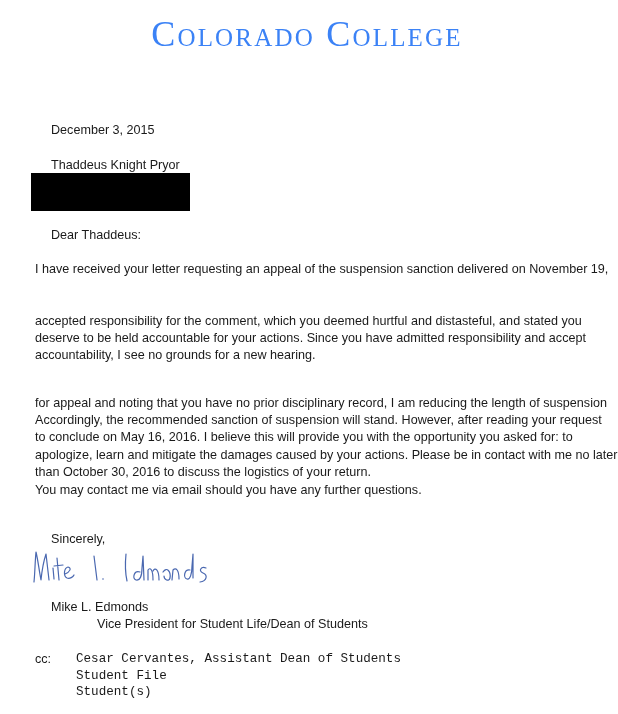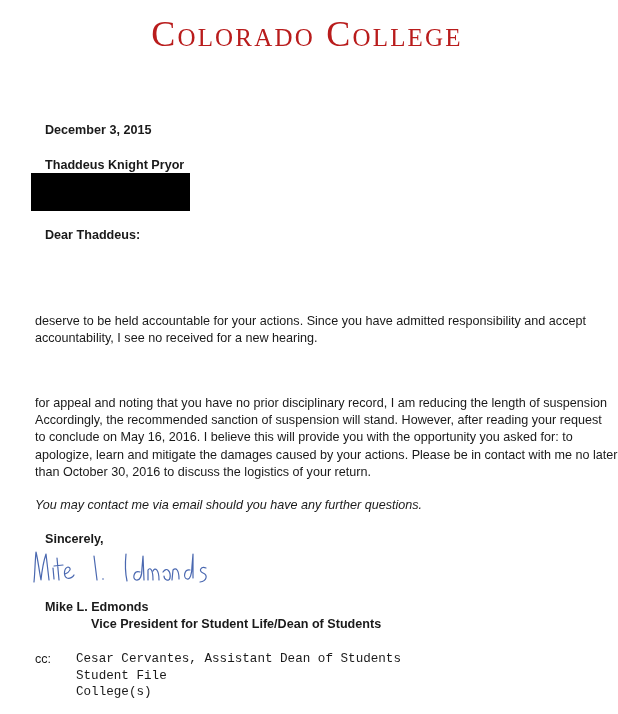--- a/index.html
+++ b/index.html
@@ -15,33 +15,32 @@
       font-family: "Liberation Sans", sans-serif;
       color: #1a1a1a;
     }
     .letterhead {
       position: absolute;
       left: 0;
       top: 14px;
       width: 614px;
       text-align: center;
       font-family: "Liberation Serif", serif;
-      color: #b91c1c;
+      color: #3b82f6;
       font-size: 36px;
       letter-spacing: 2.2px;
       font-variant: small-caps;
       line-height: 40px;
     }
     .text {
       position: absolute;
-      left: 45px;
+      left: 51px;
       font-size: 12.6px;
       line-height: 17px;
       white-space: nowrap;
-      font-weight: bold;
     }
     .para {
       position: absolute;
       left: 35px;
       width: 560px;
       font-size: 12.6px;
       line-height: 17.2px;
     }
     .para span.line {
       display: block;
@@ -88,36 +87,38 @@
 
 <div class="text" style="top:122px;">December 3, 2015</div>
 
 <div class="text" style="top:157px;">Thaddeus Knight Pryor</div>
 
 <div class="redaction"></div>
 
 <div class="text" style="top:227px;">Dear Thaddeus:</div>
 
 <div class="para" style="top:261px;">
+  <span class="line">I have received your letter requesting an appeal of the suspension sanction delivered on November 19,</span>
 </div>
 
 <div class="para" style="top:313px;">
+  <span class="line">accepted responsibility for the comment, which you deemed hurtful and distasteful, and stated you</span>
   <span class="line">deserve to be held accountable for your actions.  Since you have admitted responsibility and accept</span>
-  <span class="line">accountability, I see no received for a new hearing.</span>
+  <span class="line">accountability, I see no grounds for a new hearing.</span>
 </div>
 
 <div class="para" style="top:395px;">
   <span class="line">for appeal and noting that you have no prior disciplinary record, I am reducing the length of suspension</span>
   <span class="line">Accordingly, the recommended sanction of suspension will stand.  However, after reading your request</span>
   <span class="line">to conclude on May 16, 2016. I believe this will provide you with the opportunity you asked for: to</span>
   <span class="line">apologize, learn and mitigate the damages caused by your actions. Please be in contact with me no later</span>
   <span class="line">than October 30, 2016 to discuss the logistics of your return.</span>
 </div>
 
-<div class="para" style="top:497px;font-style:italic;">
+<div class="para" style="top:482px;">
   <span class="line">You may contact me via email should you have any further questions.</span>
 </div>
 
 <div class="text" style="top:531px;text-align:right;">Sincerely,</div>
 
 <svg class="signature" viewBox="0 0 190 42">
   <g fill="none" stroke="#4a68b0" stroke-width="1.2" stroke-linecap="round" stroke-linejoin="round">
 
     <path d="M4 36 C5 26 5 16 6 6 C8 14 9 24 11 34 C12 24 14 14 16 8 C17 16 18 26 19 34"></path>
 
@@ -142,14 +143,14 @@
   </g>
 </svg>
 
 <div class="text" style="top:599px;">Mike L. Edmonds</div>
 <div class="text" style="top:616px;margin-left:46px;">Vice President for Student Life/Dean of Students</div>
 
 <div class="cc-label">cc:</div>
 <div class="cc-list">
   <div>Cesar Cervantes, Assistant Dean of Students</div>
   <div>Student File</div>
-  <div>College(s)</div>
+  <div>Student(s)</div>
 </div>
 
 </body></html>

